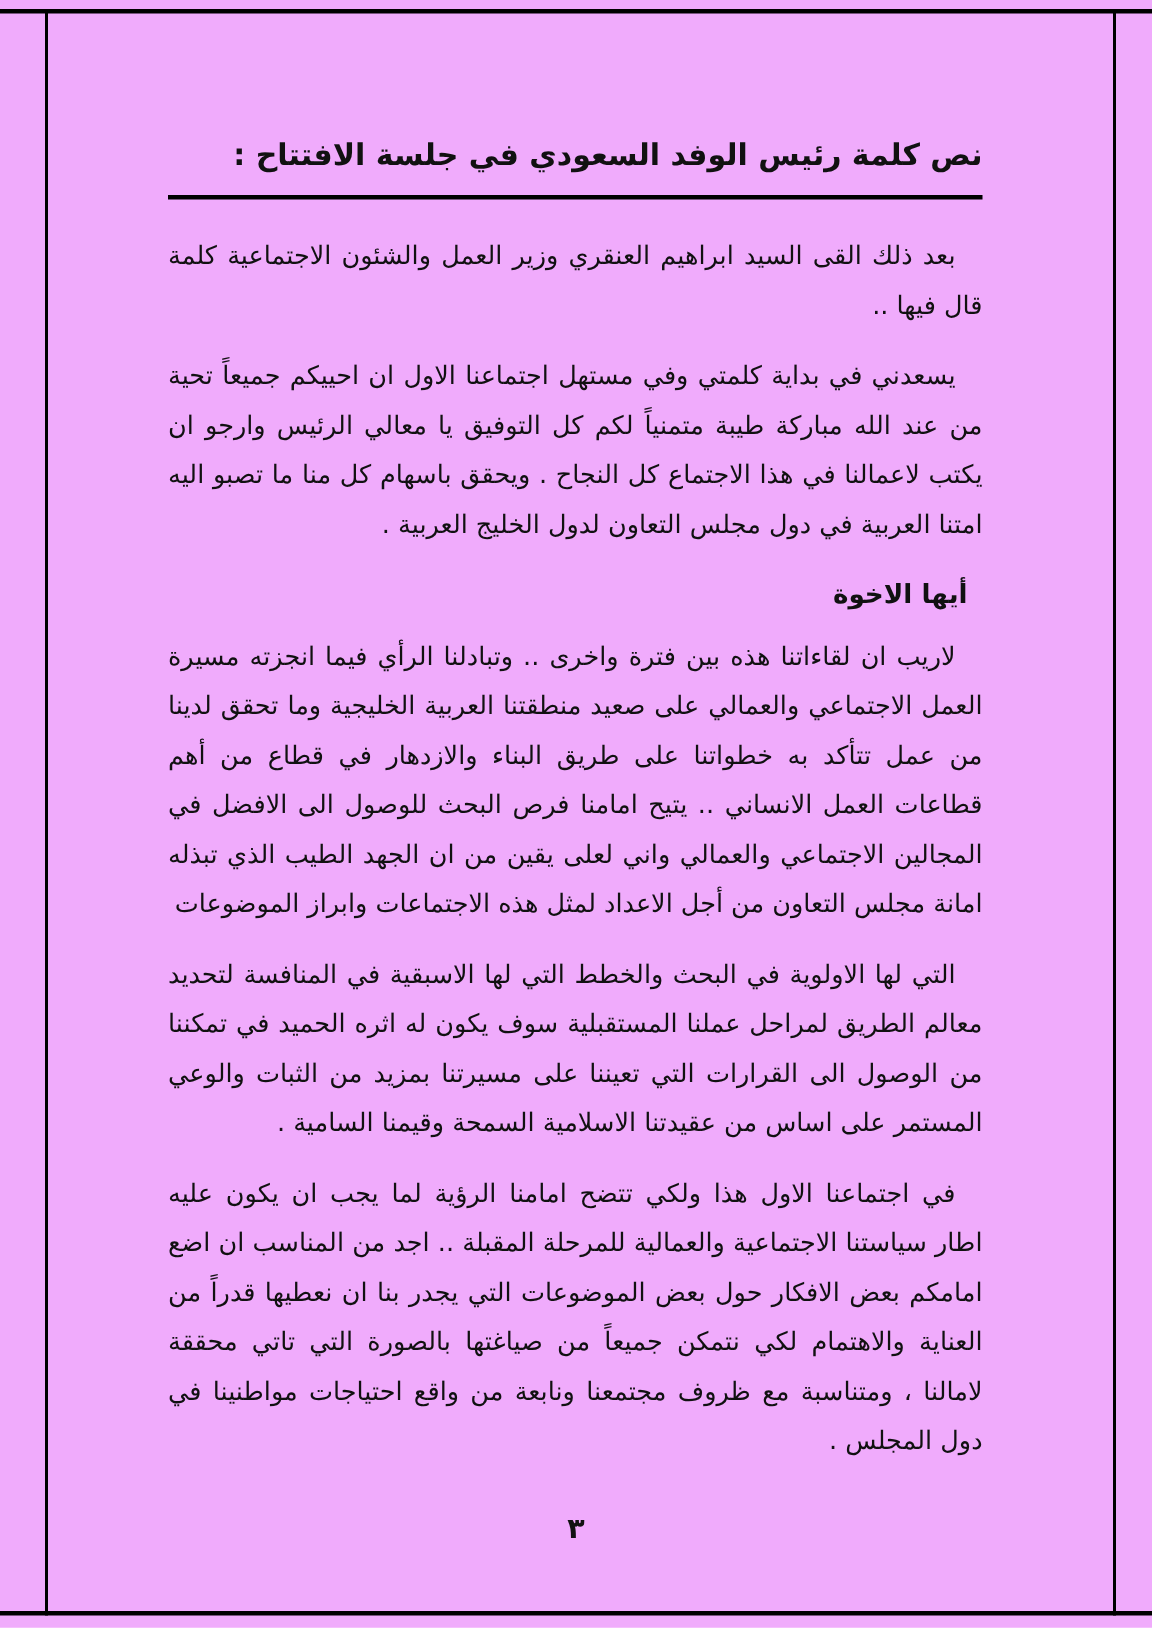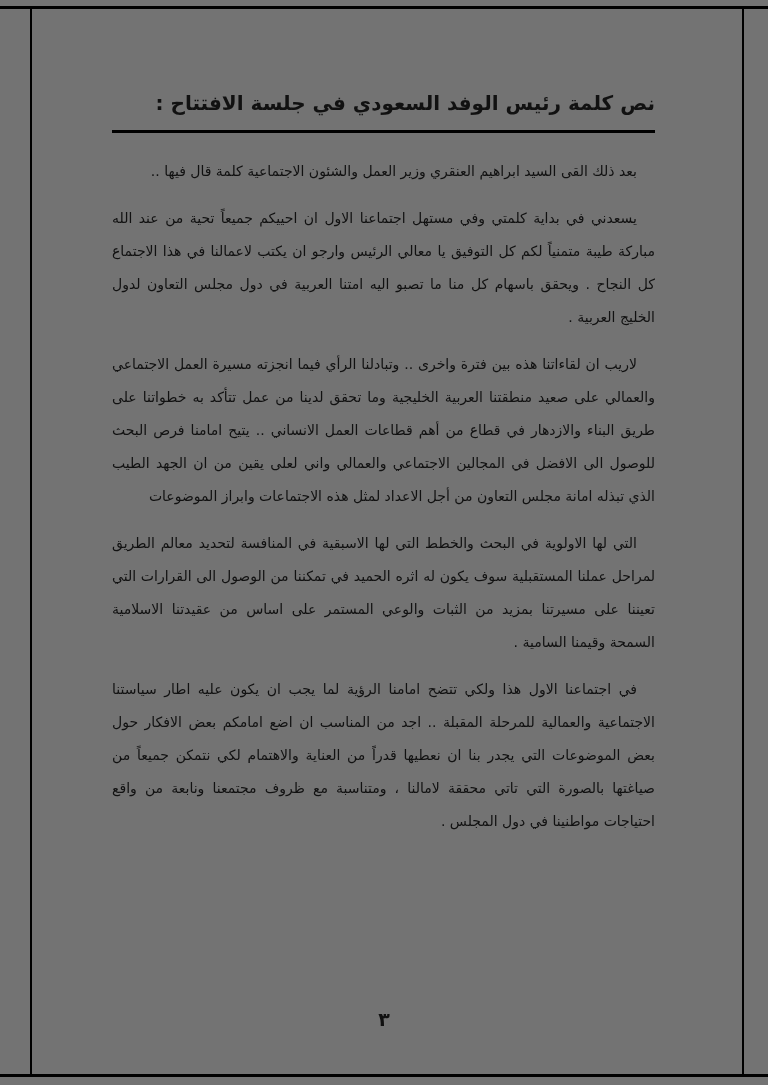--- a/index.html
+++ b/index.html
@@ -9,21 +9,21 @@
     font-family: "DejaVu Sans", "Liberation Serif", sans-serif;
     width: 768px;
     height: 1085px;
     overflow: hidden;
   }
 
   .page {
     position: relative;
     width: 768px;
     height: 1085px;
-    background: #737373;
+    background: #f0abfc;
     color: #111111;
   }
 
   
   .scan-top    { position: absolute; top: 6px;  left: 0; width: 768px; height: 3px; background: #000; }
   .scan-bottom { position: absolute; top: 1074px; left: 0; width: 768px; height: 3px; background: #000; }
   .scan-left   { position: absolute; top: 6px; left: 30px;  width: 2px; height: 1071px; background: #000; }
   .scan-right  { position: absolute; top: 6px; left: 742px; width: 2px; height: 1071px; background: #000; }
 
   .content {
@@ -43,21 +43,21 @@
     line-height: 1.5;
   }
 
   .title-rule {
     height: 3px;
     background: #000;
     margin-bottom: 22px;
   }
 
   .para {
-    font-size: 14px;
+    font-size: 17px;
     line-height: 33px;
     text-align: justify;
     text-indent: 18px;
     margin-bottom: 14px;
   }
 
   .section-heading {
     font-size: 17.5px;
     font-weight: bold;
     text-align: right;
@@ -89,20 +89,21 @@
 
   <div class="content">
 
     <h1 class="title">نص كلمة رئيس الوفد السعودي في جلسة الافتتاح :</h1>
     <div class="title-rule"></div>
 
     <p class="para">بعد ذلك القى السيد ابراهيم العنقري وزير العمل والشئون الاجتماعية كلمة قال فيها ..</p>
 
     <p class="para">يسعدني في بداية كلمتي وفي مستهل اجتماعنا الاول ان احييكم جميعاً تحية من عند الله مباركة طيبة متمنياً لكم كل التوفيق يا معالي الرئيس وارجو ان يكتب لاعمالنا في هذا الاجتماع كل النجاح . ويحقق باسهام كل منا ما تصبو اليه امتنا العربية في دول مجلس التعاون لدول الخليج العربية .</p>
 
+    <h2 class="section-heading">أيها الاخوة</h2>
 
     <p class="para">لاريب ان لقاءاتنا هذه بين فترة واخرى .. وتبادلنا الرأي فيما انجزته مسيرة العمل الاجتماعي والعمالي على صعيد منطقتنا العربية الخليجية وما تحقق لدينا من عمل تتأكد به خطواتنا على طريق البناء والازدهار في قطاع من أهم قطاعات العمل الانساني .. يتيح امامنا فرص البحث للوصول الى الافضل في المجالين الاجتماعي والعمالي واني لعلى يقين من ان الجهد الطيب الذي تبذله امانة مجلس التعاون من أجل الاعداد لمثل هذه الاجتماعات وابراز الموضوعات</p>
 
     <p class="para">التي لها الاولوية في البحث والخطط التي لها الاسبقية في المنافسة لتحديد معالم الطريق لمراحل عملنا المستقبلية سوف يكون له اثره الحميد في تمكننا من الوصول الى القرارات التي تعيننا على مسيرتنا بمزيد من الثبات والوعي المستمر على اساس من عقيدتنا الاسلامية السمحة وقيمنا السامية .</p>
 
 
     <p class="para">في اجتماعنا الاول هذا ولكي تتضح امامنا الرؤية لما يجب ان يكون عليه اطار سياستنا الاجتماعية والعمالية للمرحلة المقبلة .. اجد من المناسب ان اضع امامكم بعض الافكار حول بعض الموضوعات التي يجدر بنا ان نعطيها قدراً من العناية والاهتمام لكي نتمكن جميعاً من صياغتها بالصورة التي تاتي محققة لامالنا ، ومتناسبة مع ظروف مجتمعنا ونابعة من واقع احتياجات مواطنينا في دول المجلس .</p>
 
   </div>
 

